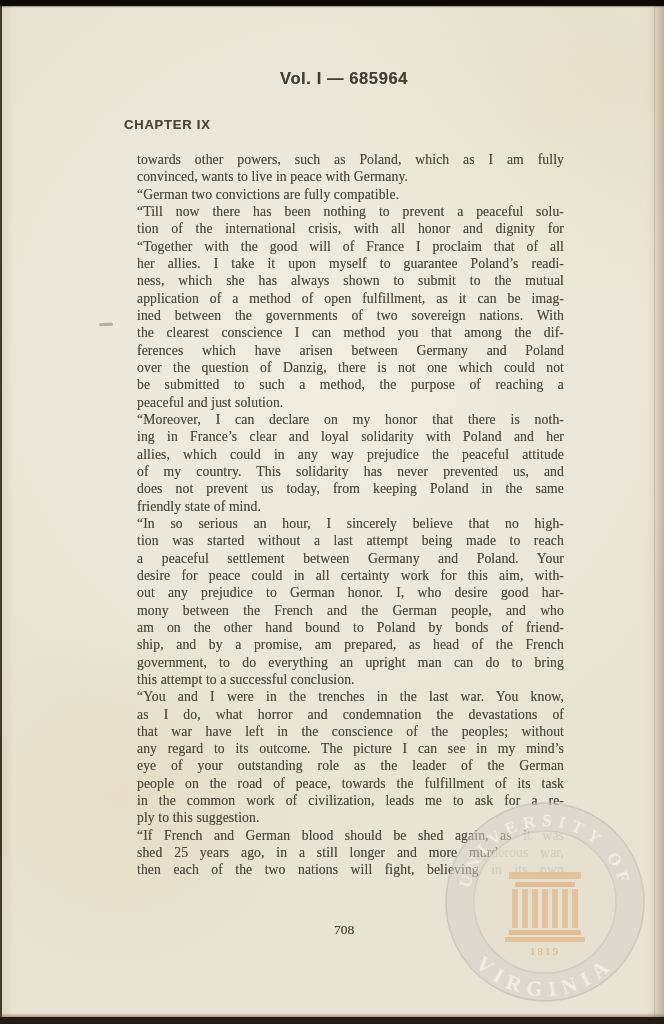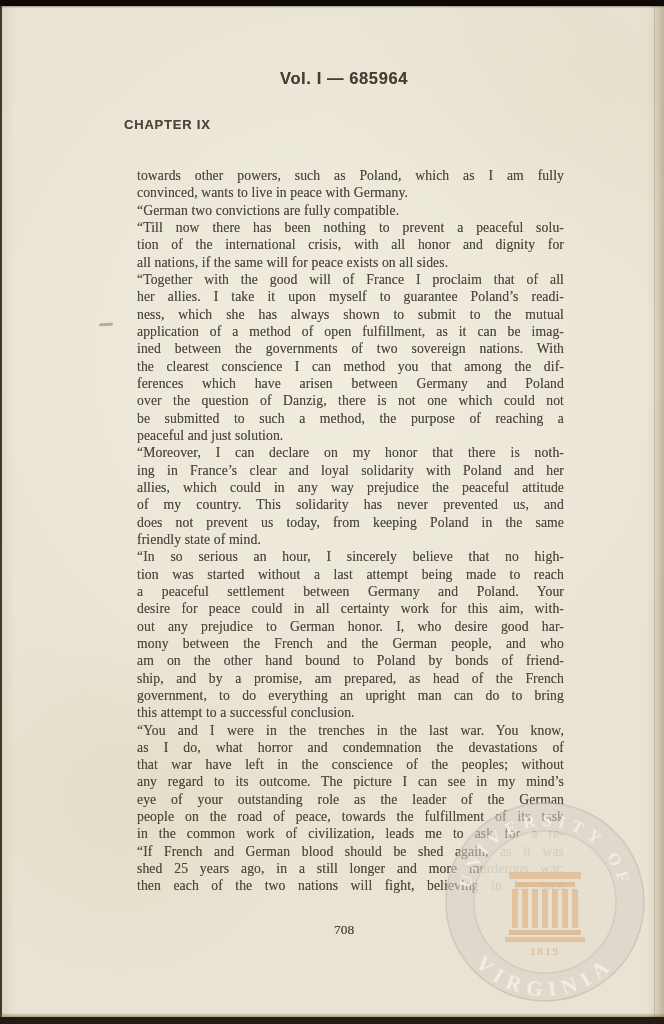--- a/index.html
+++ b/index.html
@@ -39,21 +39,20 @@
     position:absolute;top:117px;left:108px;
     font-family:"Liberation Sans","DejaVu Sans",sans-serif;
     font-weight:bold;font-size:13px;letter-spacing:0.8px;
     color:#4a453a;text-shadow:0 0 0.5px rgba(74,69,58,0.5);margin-left:16px;
   }
   .body-text{
     position:absolute;top:151px;left:137px;width:427px;
     font-size:13.7px;line-height:17.34px;
     color:#4c473d;text-shadow:0 0 0.45px rgba(72,67,57,0.55);
     letter-spacing:0.1px;
-    margin-top:16px;
   }
   .body-text .line{
     height:17.34px;overflow:hidden;
     text-align:justify;text-align-last:justify;
   }
   .body-text .line.end{text-align-last:left;}
   .page-number{
     position:absolute;top:922px;left:12px;width:100%;
     text-align:center;font-size:13.5px;color:#4c473d;
     text-shadow:0 0 0.45px rgba(72,67,57,0.55);
@@ -77,21 +76,20 @@
   <div class="vol-header">Vol. I — 685964</div>
 
   <div class="chapter-heading">CHAPTER IX</div>
 
   <div class="body-text">
       <div class="line">towards other powers, such as Poland, which as I am fully</div>
       <div class="line end">convinced, wants to live in peace with Germany.</div>
       <div class="line end">“German two convictions are fully compatible.</div>
       <div class="line">“Till now there has been nothing to prevent a peaceful solu-</div>
       <div class="line">tion of the international crisis, with all honor and dignity for</div>
-      <div class="line end">all nations, if the same will for peace exists on all sides.</div>
       <div class="line">“Together with the good will of France I proclaim that of all</div>
       <div class="line">her allies.  I take it upon myself to guarantee Poland’s readi-</div>
       <div class="line">ness, which she has always shown to submit to the mutual</div>
       <div class="line">application of a method of open fulfillment, as it can be imag-</div>
       <div class="line">ined between the governments of two sovereign nations. With</div>
       <div class="line">the clearest conscience I can method you that among the dif-</div>
       <div class="line">ferences which have arisen between Germany and Poland</div>
       <div class="line">over the question of Danzig, there is not one which could not</div>
       <div class="line">be submitted to such a method, the purpose of reaching a</div>
       <div class="line end">peaceful and just solution.</div>
@@ -111,20 +109,21 @@
       <div class="line">ship, and by a promise, am prepared, as head of the French</div>
       <div class="line">government, to do everything an upright man can do to bring</div>
       <div class="line end">this attempt to a successful conclusion.</div>
       <div class="line">“You and I were in the trenches in the last war.  You know,</div>
       <div class="line">as I do, what horror and condemnation the devastations of</div>
       <div class="line">that war have left in the conscience of the peoples; without</div>
       <div class="line">any regard to its outcome. The picture I can see in my mind’s</div>
       <div class="line">eye of your outstanding role as the leader of the German</div>
       <div class="line">people on the road of peace, towards the fulfillment of its task</div>
       <div class="line">in the common work of civilization, leads me to ask for a re-</div>
+      <div class="line end">ply to this suggestion.</div>
       <div class="line">“If French and German blood should be shed again, as it was</div>
       <div class="line">shed 25 years ago, in a still longer and more murderous war,</div>
       <div class="line">then each of the two nations will fight, believing in its own</div>
     </div>
 
   <div class="pencil-mark"></div>
 
   <div class="page-number">708</div>
 
   <svg class="seal" viewBox="0 0 220 220">

